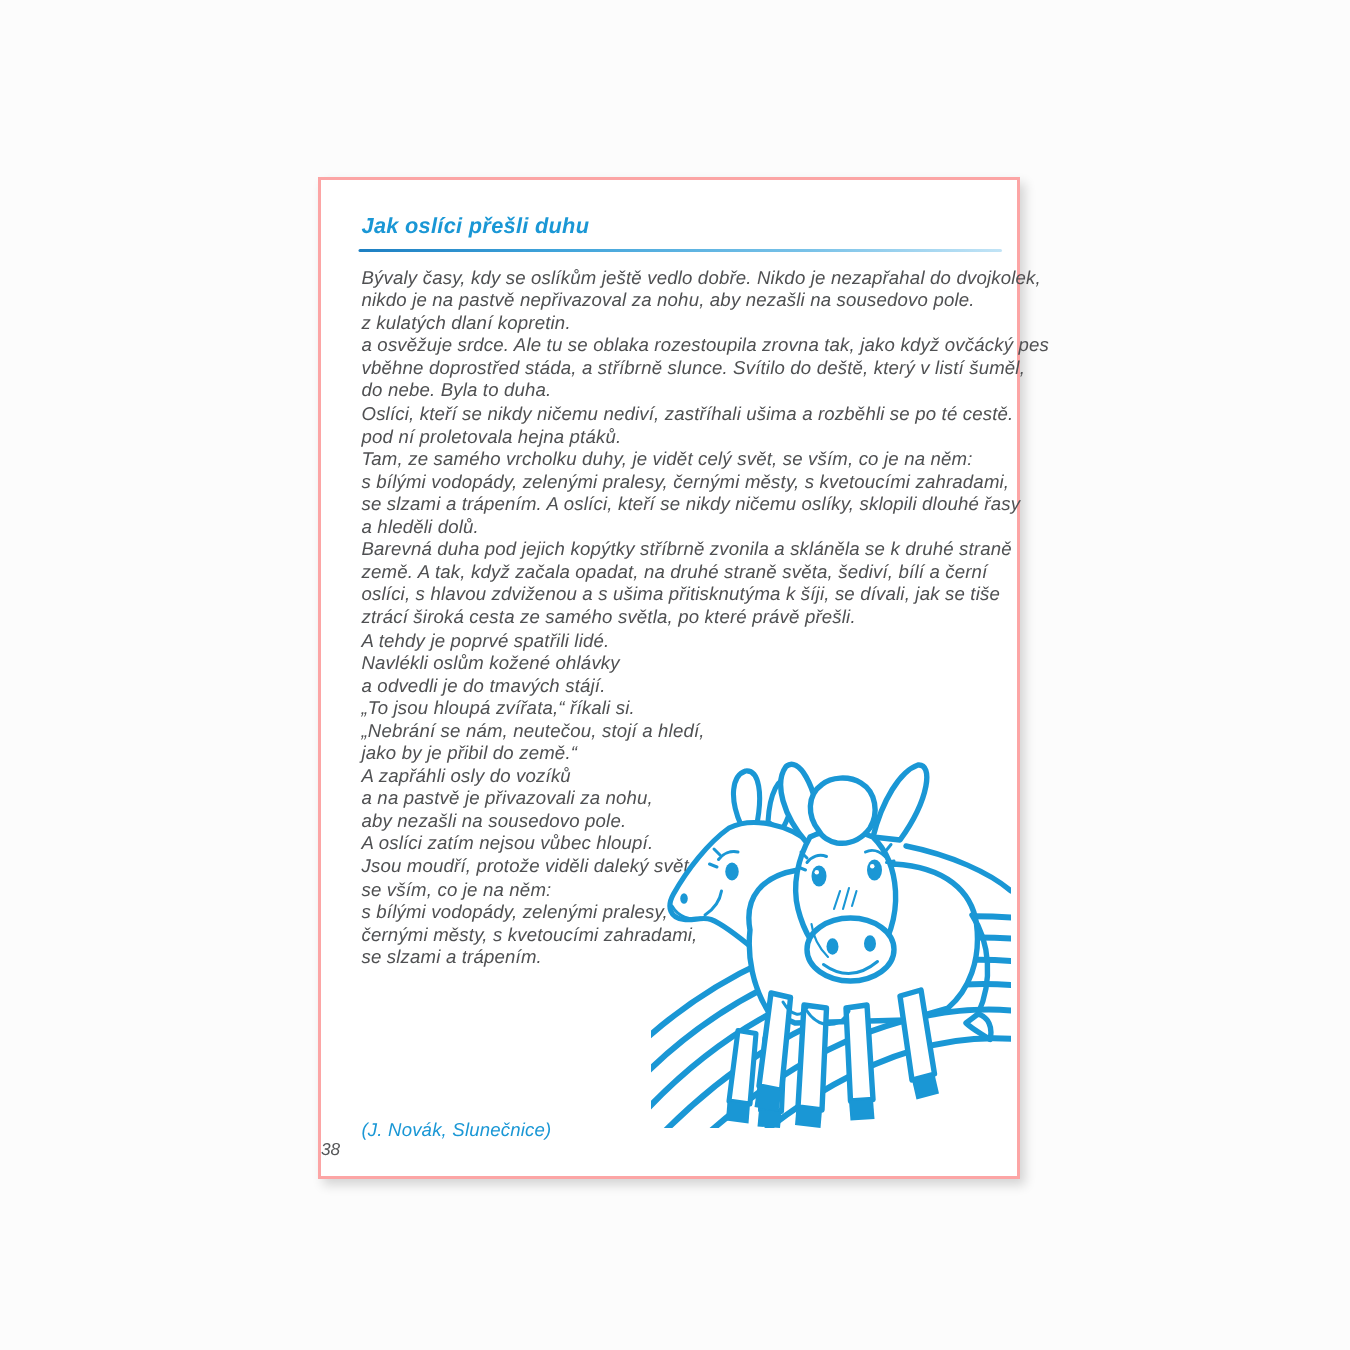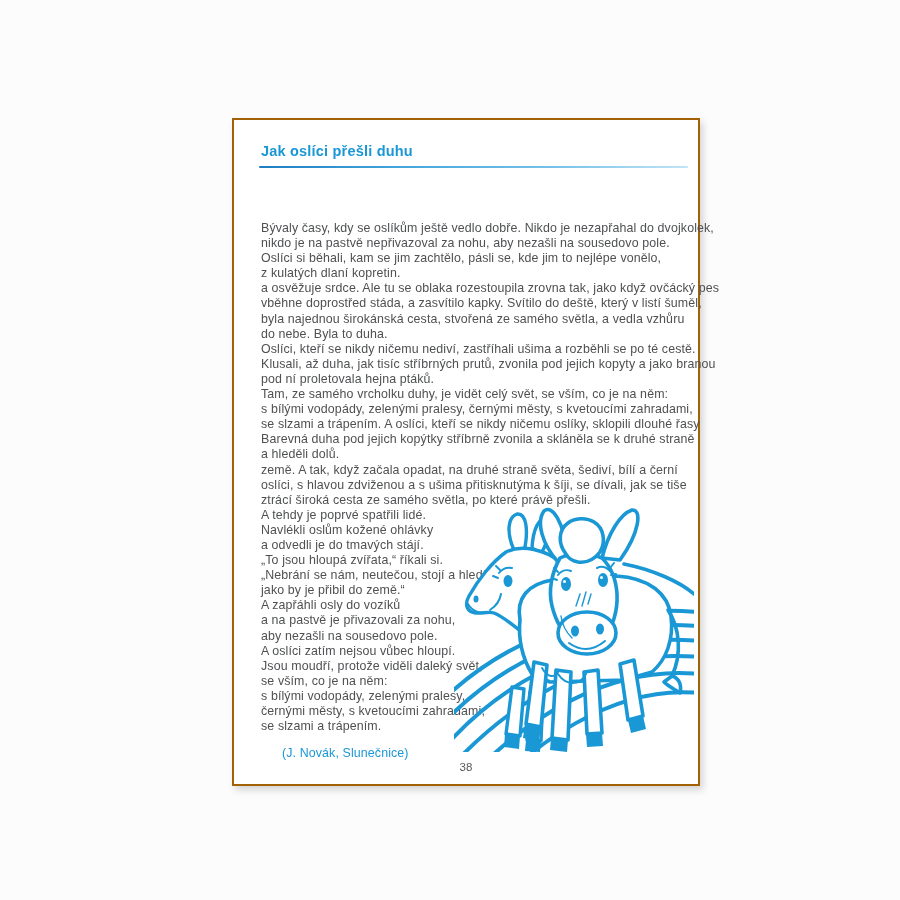--- a/index.html
+++ b/index.html
@@ -9,26 +9,27 @@
     font-family:"Liberation Sans", sans-serif;
     position:relative;
     overflow:hidden;
   }
   :root{
     --accent:#1a97d5;
     --ink:#4f5052;
   }
   .page{
     position:absolute;
-    left:232px; top:118px;
+    left:212px; top:118px;
     width:464px; height:664px;
     background:#ffffff;
-    border:2px solid #a16207;
+    border:2px solid #fca5a5;
     box-shadow:3px 4px 7px rgba(0,0,0,0.16);
     box-sizing:content-box;
+    font-style:italic;
   }
   .title{
     position:absolute;
     left:27px; top:23px;
     font-size:14.5px;
     font-weight:bold;
     color:var(--accent);
     letter-spacing:.2px;
   }
   .rule{
@@ -38,76 +39,70 @@
     background:linear-gradient(90deg,#1d7fc2 0%,#3fa3da 30%,#79c2e8 70%,#c2e4f6 100%);
     border-radius:1px;
   }
   .story{
     position:absolute;
     left:27px; top:58px;
     width:432px;
     color:var(--ink);
     font-size:12.4px;
     letter-spacing:.12px;
-    margin-top:43px;
   }
   .story .line{
     height:15.1px;
     line-height:15.1px;
     white-space:nowrap;
   }
   .illustration{
     position:absolute;
     left:220px; top:382px;
     width:240px; height:250px;
     color:var(--accent);
   }
   .illustration svg{display:block;width:100%;height:100%;}
   .attribution{
     position:absolute;
     left:27px; top:626px;
     font-size:12.4px;
     color:var(--accent);
     letter-spacing:.12px;
-    margin-left:21px;
   }
   .pagenum{
     position:absolute;
     left:0; top:641px;
     width:100%;
-    text-align:center;
     font-size:11.5px;
     color:#565759;
   }
 </style>
 </head>
 <body>
 
 <div class="page">
 
   <div class="title">Jak oslíci přešli duhu</div>
   <div class="rule"></div>
 
   <div class="story">
       <div class="line">Bývaly časy, kdy se oslíkům ještě vedlo dobře. Nikdo je nezapřahal do dvojkolek,</div>
       <div class="line">nikdo je na pastvě nepřivazoval za nohu, aby nezašli na sousedovo pole.</div>
-      <div class="line">Oslíci si běhali, kam se jim zachtělo, pásli se, kde jim to nejlépe vonělo,</div>
       <div class="line">z kulatých dlaní kopretin.</div>
       <div class="line">a osvěžuje srdce. Ale tu se oblaka rozestoupila zrovna tak, jako když ovčácký pes</div>
-      <div class="line">vběhne doprostřed stáda, a zasvítilo kapky. Svítilo do deště, který v listí šuměl,</div>
-      <div class="line">byla najednou širokánská cesta, stvořená ze samého světla, a vedla vzhůru</div>
+      <div class="line">vběhne doprostřed stáda, a stříbrně slunce. Svítilo do deště, který v listí šuměl,</div>
       <div class="line">do nebe. Byla to duha.</div>
       <div class="line">Oslíci, kteří se nikdy ničemu nediví, zastříhali ušima a rozběhli se po té cestě.</div>
-      <div class="line">Klusali, až duha, jak tisíc stříbrných prutů, zvonila pod jejich kopyty a jako branou</div>
       <div class="line">pod ní proletovala hejna ptáků.</div>
       <div class="line">Tam, ze samého vrcholku duhy, je vidět celý svět, se vším, co je na něm:</div>
       <div class="line">s bílými vodopády, zelenými pralesy, černými městy, s kvetoucími zahradami,</div>
       <div class="line">se slzami a trápením. A oslíci, kteří se nikdy ničemu oslíky, sklopili dlouhé řasy</div>
+      <div class="line">a hleděli dolů.</div>
       <div class="line">Barevná duha pod jejich kopýtky stříbrně zvonila a skláněla se k druhé straně</div>
-      <div class="line">a hleděli dolů.</div>
       <div class="line">země. A tak, když začala opadat, na druhé straně světa, šediví, bílí a černí</div>
       <div class="line">oslíci, s hlavou zdviženou a s ušima přitisknutýma k šíji, se dívali, jak se tiše</div>
       <div class="line">ztrácí široká cesta ze samého světla, po které právě přešli.</div>
       <div class="line">A tehdy je poprvé spatřili lidé.</div>
       <div class="line">Navlékli oslům kožené ohlávky</div>
       <div class="line">a odvedli je do tmavých stájí.</div>
       <div class="line">„To jsou hloupá zvířata,“ říkali si.</div>
       <div class="line">„Nebrání se nám, neutečou, stojí a hledí,</div>
       <div class="line">jako by je přibil do země.“</div>
       <div class="line">A zapřáhli osly do vozíků</div>

